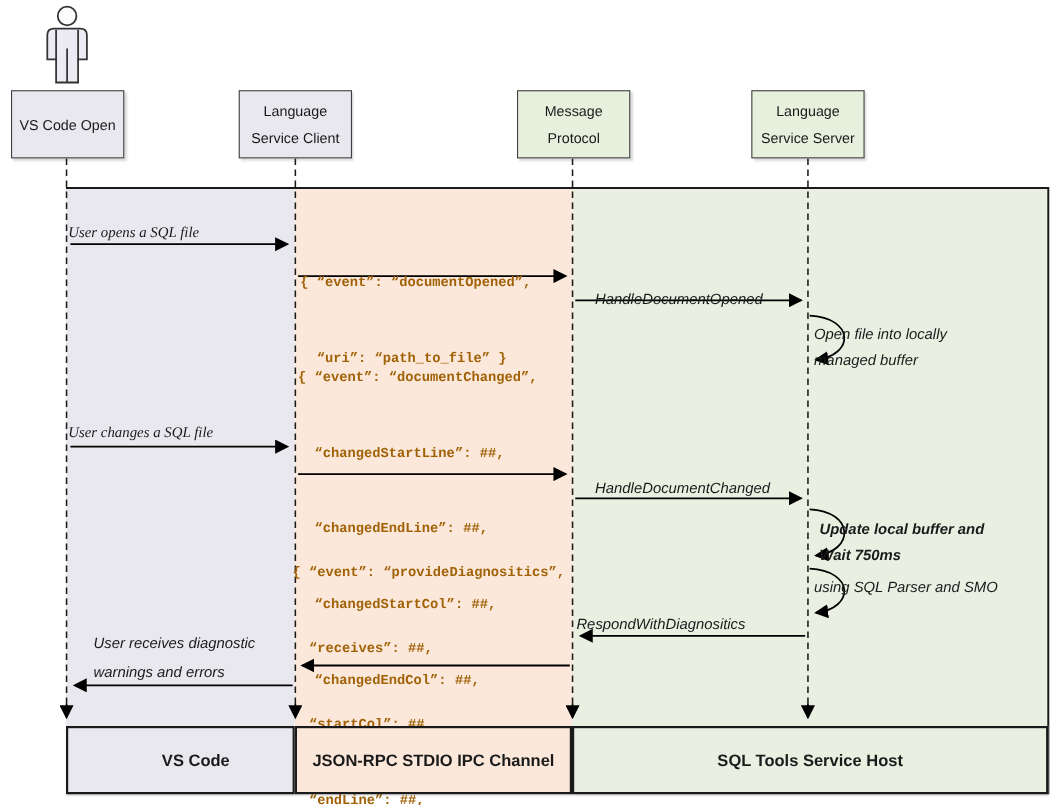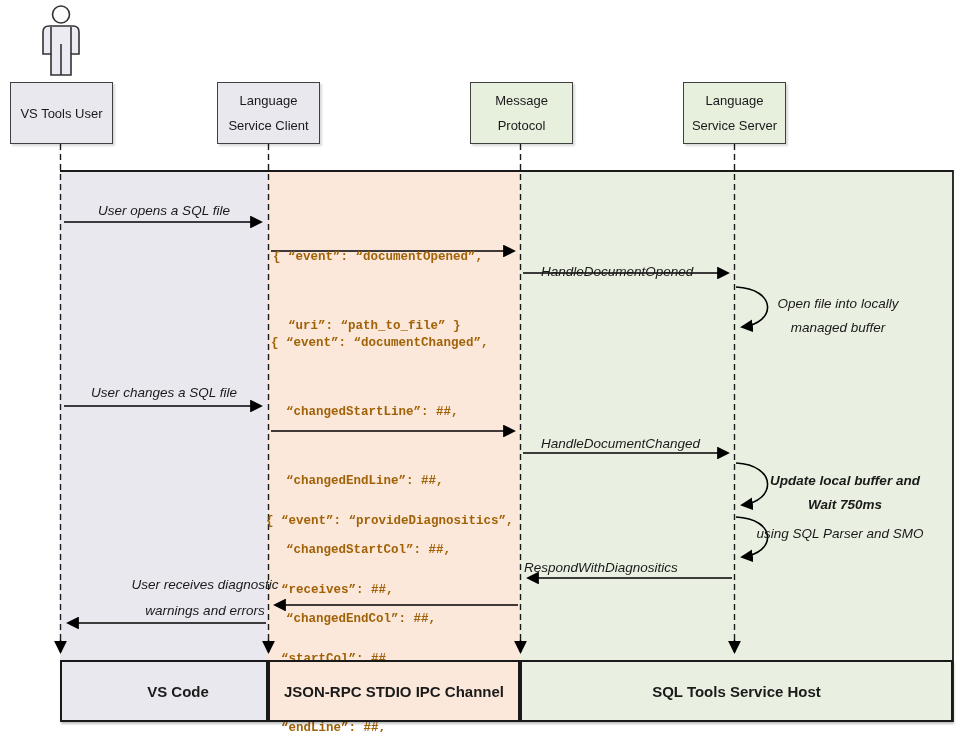--- a/index.html
+++ b/index.html
@@ -10,22 +10,22 @@
   #lane-ipc{left:268px;width:252px;background:#fbe8da;}
   #lane-host{left:520px;width:433px;background:#e9f0e1;}
   svg.layer{position:absolute;left:0;top:0;width:962px;height:732px;}
   .actor-box{position:absolute;top:82px;width:103px;height:62px;box-sizing:border-box;
              border:1.5px solid #404040;display:flex;flex-direction:column;align-items:center;
              justify-content:center;text-align:center;font-size:13px;line-height:25px;
              box-shadow:2px 2px 2px rgba(0,0,0,0.15);}
   .box-lav{background:#e9e8ef;}
   .box-grn{background:#e7efdd;}
   .msg-label{position:absolute;font-style:italic;font-size:13.5px;line-height:16px;}
-  .ctr{text-align:center;}
-  .note{position:absolute;font-style:italic;font-size:13.5px;text-align:center;line-height:24px;}
+  .ctr{text-align:left;font-family:Liberation Serif, serif;}
+  .note{position:absolute;font-style:italic;font-size:13.5px;line-height:24px;}
   .json-block{position:absolute;font-family:"Liberation Mono",monospace;font-weight:700;
               font-size:12.5px;line-height:23px;white-space:pre;color:#a16207;}
   .footer-cell{position:absolute;top:660px;height:62px;box-sizing:border-box;
                border:2px solid #1a1a1a;display:flex;align-items:center;justify-content:center;
                font-weight:bold;font-size:15px;box-shadow:1px 2px 2px rgba(0,0,0,0.25);}
 </style>
 </head>
 <body>
 
 <div id="canvas">
@@ -76,21 +76,21 @@
       <line x1="518" y1="605" x2="275" y2="605"></line>
       <line x1="266" y1="623" x2="68" y2="623"></line>
 
       <path d="M736,287 C777,289 777,323 742,327"></path>
       <path d="M736,463 C777,465 777,501 742,505"></path>
       <path d="M736,517 C777,519 777,553 742,557"></path>
     </g>
   </svg>
 
   <div class="actor-box box-lav" style="left:10px;">
-    <span>VS Tools User</span>
+    <span>VS Code Open</span>
   </div>
   <div class="actor-box box-lav" style="left:217px;">
     <span>Language</span>
     <span>Service Client</span>
   </div>
   <div class="actor-box box-grn" style="left:470px;">
     <span>Message</span>
     <span>Protocol</span>
   </div>
   <div class="actor-box box-grn" style="left:683px;">

